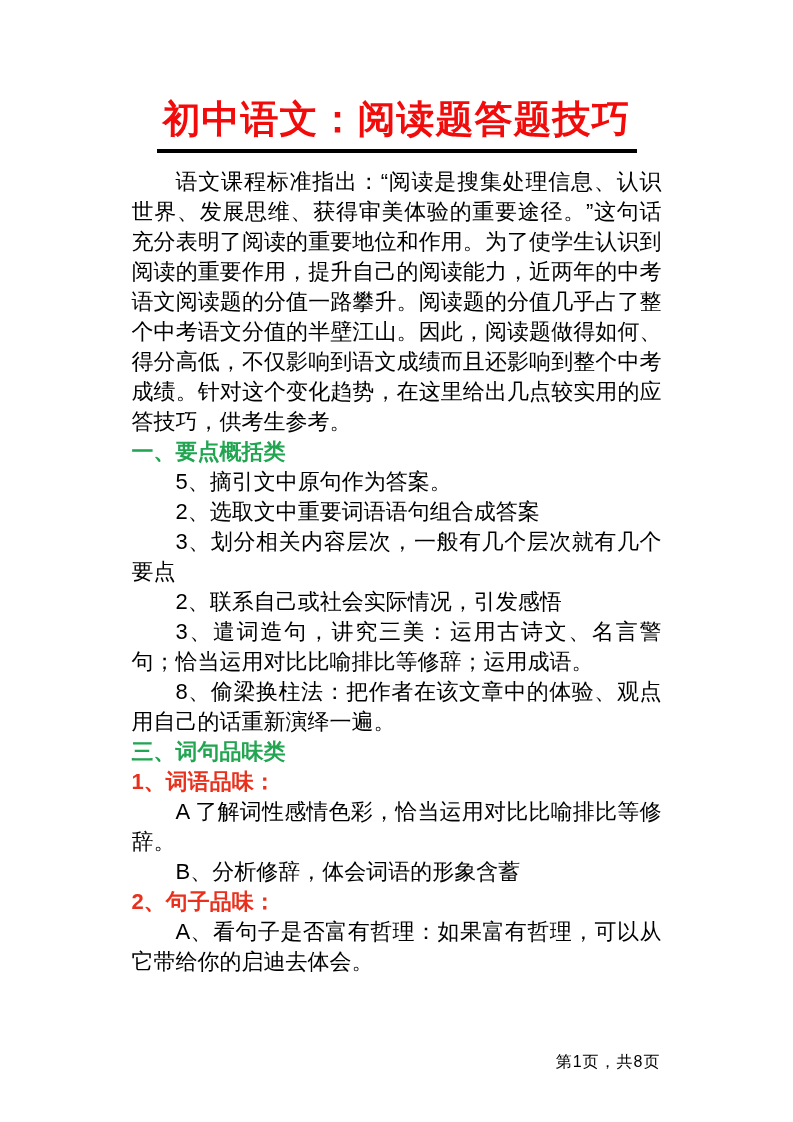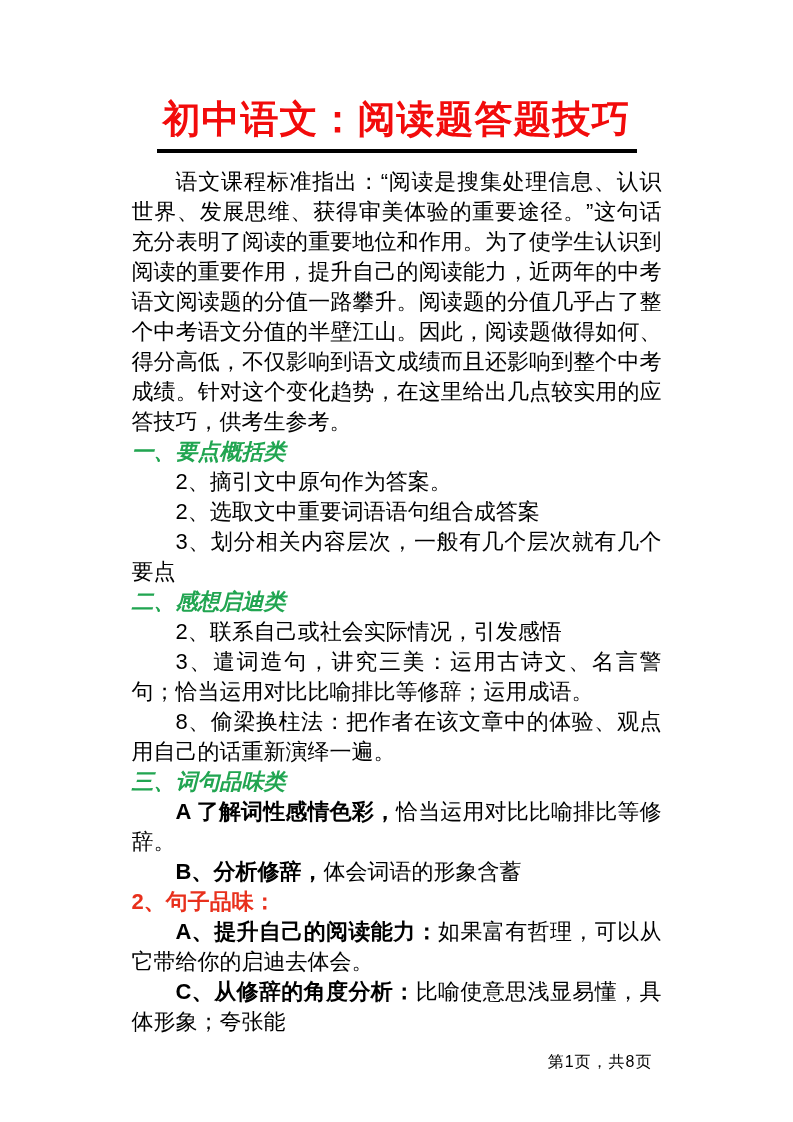--- a/index.html
+++ b/index.html
@@ -46,65 +46,63 @@
   }
   p.para{
     margin:0;
   }
   .indent{
     text-indent:2em;
   }
   .sec-heading{
     font-weight:bold;
     color:var(--heading-green);
-    font-style:italic;
   }
   .sub-heading{
     font-weight:bold;
     color:var(--subhead-red);
   }
   .lead-bold{
-    font-weight:bold;
+    font-weight:normal;
   }
   .footer{
     position:absolute;
     top:1044px;
-    right:72px;
+    right:64px;
     font-size:16px;
     color:#000000;
     letter-spacing:1px;
   }
 </style>
 </head>
 <body>
 
 <div class="page">
   <div class="content body-text">
 
     <div class="title-wrap">
       <h1 class="doc-title">初中语文：阅读题答题技巧</h1>
     </div>
 
     <p class="para indent">语文课程标准指出：“阅读是搜集处理信息、认识世界、发展思维、获得审美体验的重要途径。”这句话充分表明了阅读的重要地位和作用。为了使学生认识到阅读的重要作用，提升自己的阅读能力，近两年的中考语文阅读题的分值一路攀升。阅读题的分值几乎占了整个中考语文分值的半壁江山。因此，阅读题做得如何、得分高低，不仅影响到语文成绩而且还影响到整个中考成绩。针对这个变化趋势，在这里给出几点较实用的应答技巧，供考生参考。</p>
 
     <p class="para sec-heading">一、要点概括类</p>
-    <p class="para indent">2、摘引文中原句作为答案。</p>
+    <p class="para indent">5、摘引文中原句作为答案。</p>
     <p class="para indent">2、选取文中重要词语语句组合成答案</p>
     <p class="para indent">3、划分相关内容层次，一般有几个层次就有几个要点</p>
 
-    <p class="para sec-heading">二、感想启迪类</p>
     <p class="para indent">2、联系自己或社会实际情况，引发感悟</p>
     <p class="para indent">3、遣词造句，讲究三美：运用古诗文、名言警句；恰当运用对比比喻排比等修辞；运用成语。</p>
     <p class="para indent">8、偷梁换柱法：把作者在该文章中的体验、观点用自己的话重新演绎一遍。</p>
 
     <p class="para sec-heading">三、词句品味类</p>
 
+    <p class="para sub-heading">1、词语品味：</p>
     <p class="para indent"><span class="lead-bold">A 了解词性感情色彩，</span><span>恰当运用对比比喻排比等修辞。</span></p>
     <p class="para indent"><span class="lead-bold">B、分析修辞，</span><span>体会词语的形象含蓄</span></p>
 
     <p class="para sub-heading">2、句子品味：</p>
-    <p class="para indent"><span class="lead-bold">A、提升自己的阅读能力：</span><span>如果富有哲理，可以从它带给你的启迪去体会。</span></p>
-    <p class="para indent"><span class="lead-bold">C、从修辞的角度分析：</span><span>比喻使意思浅显易懂，具体形象；夸张能</span></p>
+    <p class="para indent"><span class="lead-bold">A、看句子是否富有哲理：</span><span>如果富有哲理，可以从它带给你的启迪去体会。</span></p>
 
   </div>
 
   <div class="footer">第1页，共8页</div>
 </div>
 
 </body></html>

